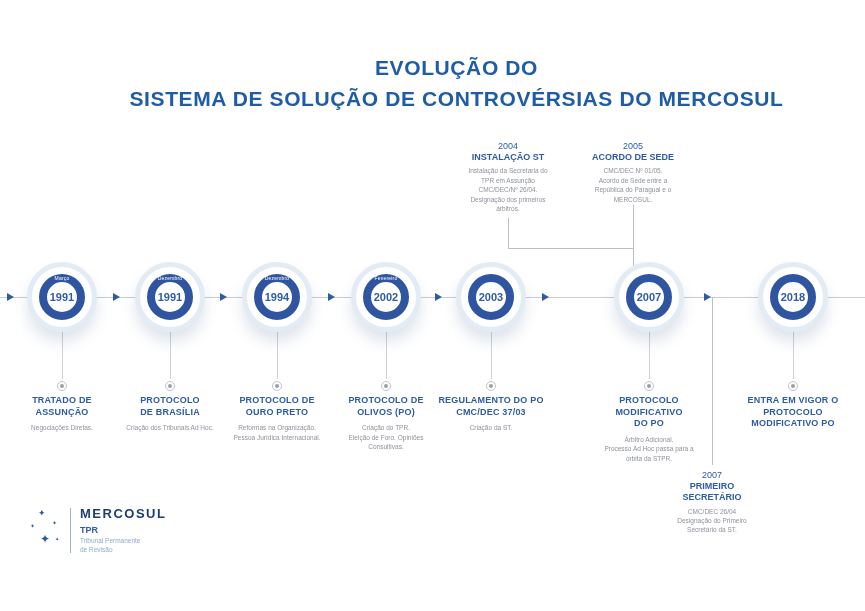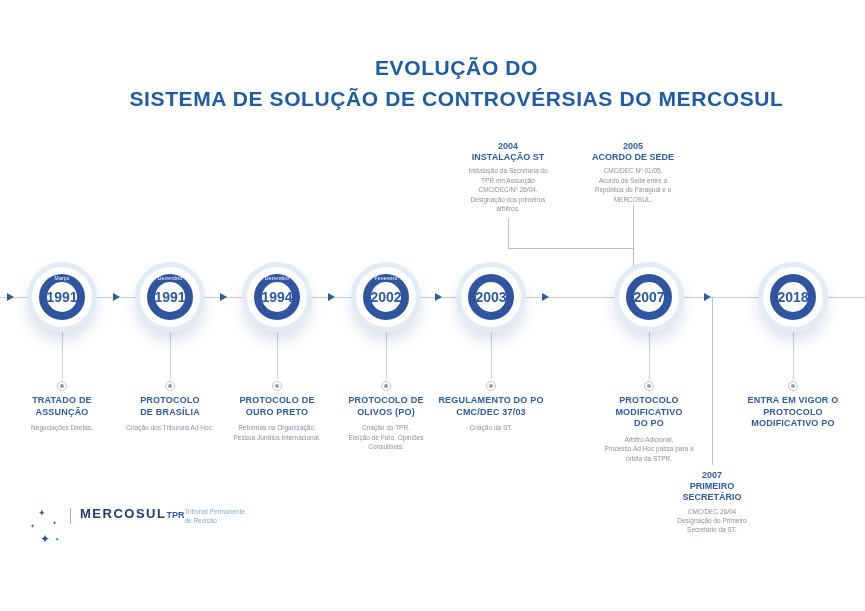--- a/index.html
+++ b/index.html
@@ -26,51 +26,51 @@
     border:5px solid #e3ebf4; border-radius:50%; background:#fff;
     box-shadow:0 10px 14px rgba(50,80,130,0.15);
   }
   .node-ring {
     position:absolute; left:7px; top:7px; width:30px; height:30px;
     border:8px solid #2f55a0; border-radius:50%; background:#fff;
   }
   .node-year {
     position:absolute; left:0; top:0; width:60px; height:60px;
     display:flex; align-items:center; justify-content:center;
-    color:#2d5ba5; font-size:14px; font-weight:700; z-index:3;
+    color:#2d5ba5; font-size:11px; font-weight:700; z-index:3;
   }
   .node-month {
     position:absolute; left:0; top:8px; width:60px; text-align:center;
     color:#ffffff; font-size:5px; line-height:6px; z-index:4; letter-spacing:0.2px;
   }
   .node-drop { position:absolute; left:0px; top:35px; width:1px; height:47px; background:#cfd3d8; }
   .node-dot {
     position:absolute; left:-5px; top:84px; width:8px; height:8px;
     border:1px solid #c0c4c9; border-radius:50%; background:#fff;
   }
   .node-dot-inner { position:absolute; left:2px; top:2px; width:4px; height:4px; border-radius:50%; background:#9aa0a6; }
   .node-label { position:absolute; left:-60px; top:98px; width:120px; text-align:center; }
   .node-title { color:#2d5ba5; font-size:9px; font-weight:700; line-height:1.3; white-space:pre-line; letter-spacing:0.2px; }
   .node-desc { margin-top:5px; color:#8d9199; font-size:6.5px; line-height:1.45; white-space:pre-line; }
 
   .ann { position:absolute; text-align:center; z-index:2; }
-  .ann-year { color:#2d5ba5; font-size:9px; font-weight:700; margin-bottom:1px; }
+  .ann-year { color:#2d5ba5; font-size:9px; font-weight:400; margin-bottom:1px; }
   .ann-title { color:#2d5ba5; font-size:9px; font-weight:700; margin-bottom:3px; white-space:pre-line; line-height:1.25; }
   .ann-body { color:#8d9199; font-size:6.5px; line-height:1.45; white-space:pre-line; }
 
   .logo { position:absolute; left:28px; top:506px; display:flex; align-items:stretch; }
   .logo-stars { position:relative; width:38px; }
   .star { position:absolute; color:#2d5ba5; }
   .star.s1 { left:10px; top:2px;  font-size:9px; }
   .star.s2 { left:24px; top:13px; font-size:6px; }
   .star.s3 { left:2px;  top:16px; font-size:6px; }
   .star.s4 { left:12px; top:26px; font-size:12px; }
   .star.s5 { left:27px; top:30px; font-size:5px; }
   .logo-divider { width:1px; background:#9db4d0; margin:2px 9px 2px 4px; }
-  .logo-text { display:flex; flex-direction:row; justify-content:center; }
+  .logo-text { display:flex; flex-direction:column; justify-content:center; }
   .logo-brand { color:#1d3d73; font-size:13px; font-weight:700; letter-spacing:1.5px; }
   .logo-sub { color:#2d5ba5; font-size:9px; font-weight:700; margin-top:4px; }
   .logo-tagline { color:#8ea9cc; font-size:6.5px; line-height:1.35; margin-top:2px; white-space:pre-line; }
 </style>
 </head>
 <body>
 
 <div class="canvas">
 
   <div class="title">EVOLUÇÃO DO

